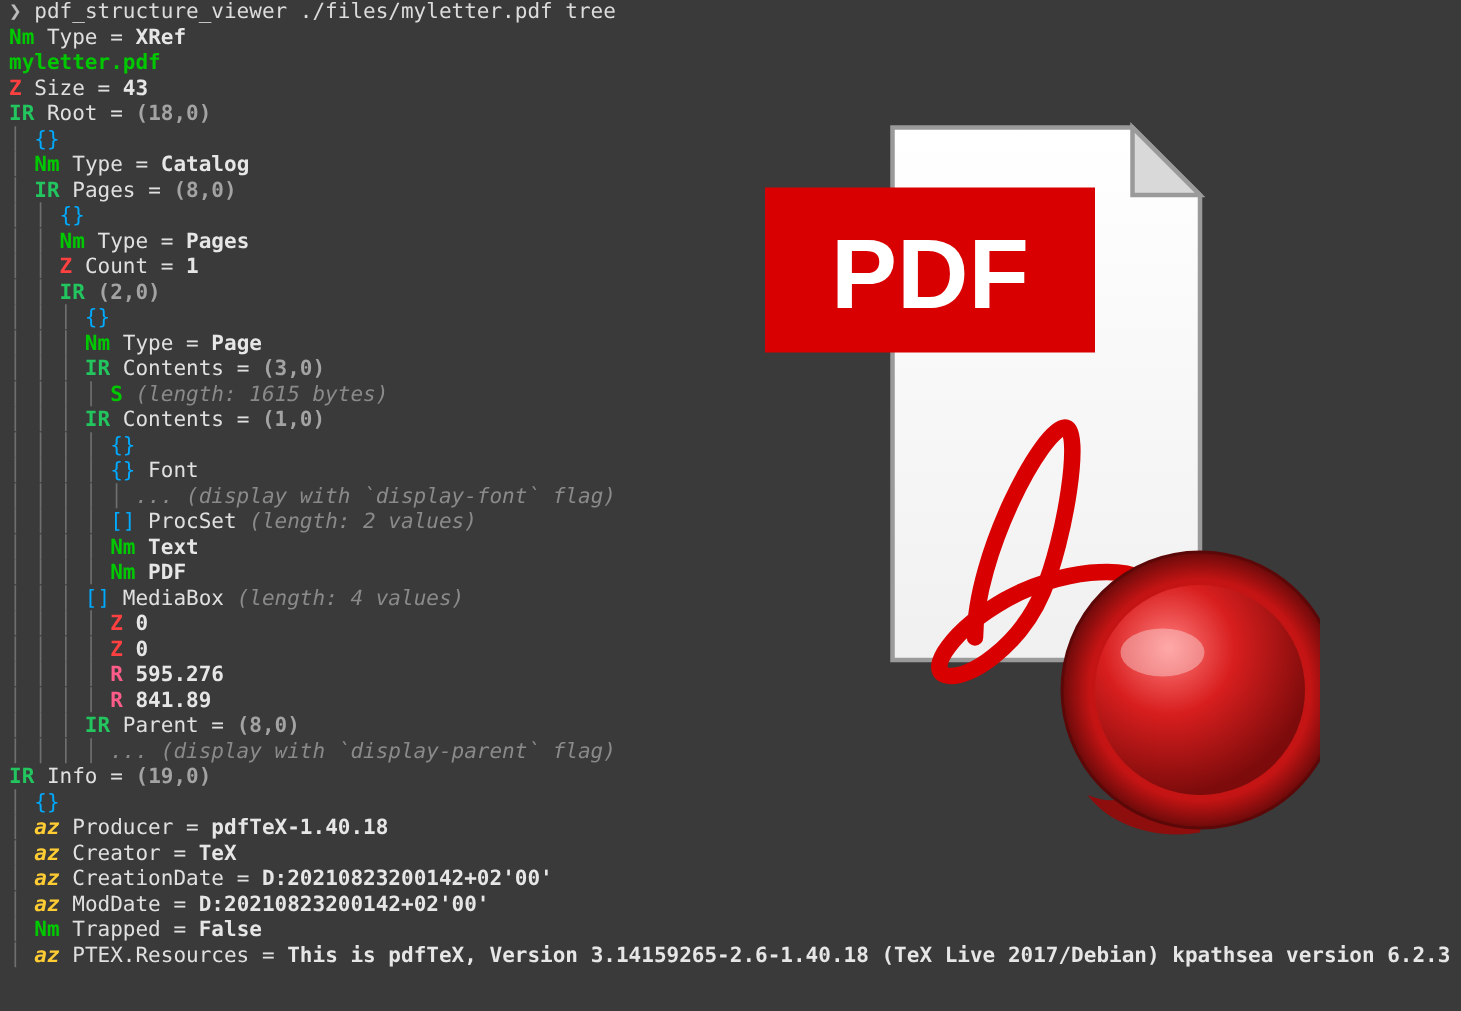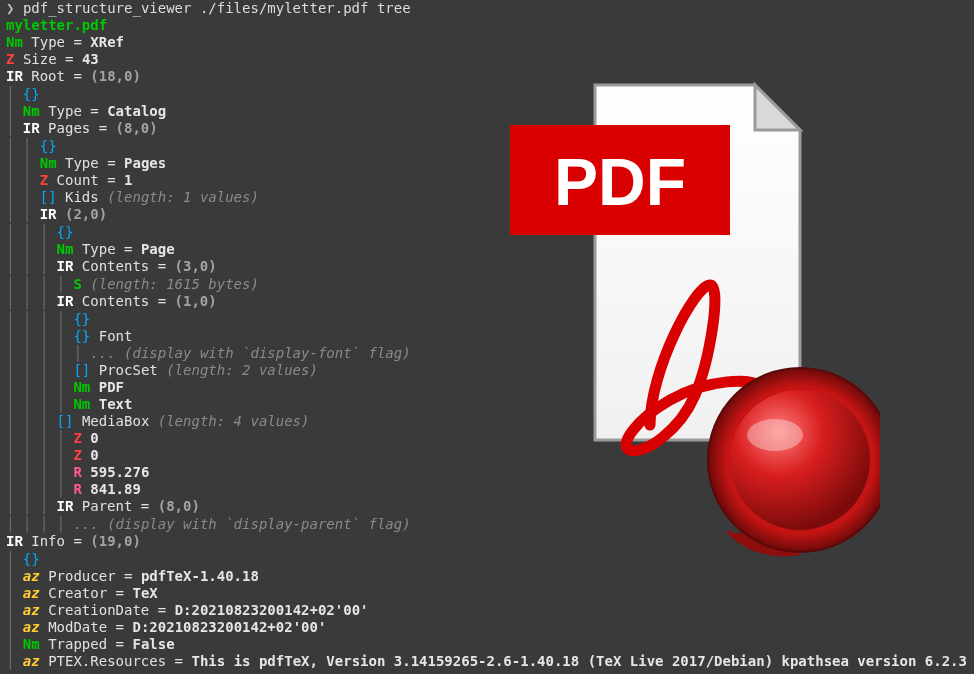--- a/index.html
+++ b/index.html
@@ -18,21 +18,21 @@
     padding: 0 6px;
     line-height: 17px;
     white-space: nowrap;
   }
   .ln { display: block; }
   .prompt   { color: #bbbbbb; }
   .cmd      { color: #dcdcdc; }
   .file     { color: #00c800; font-weight: bold; }
   .tag-nm   { color: #00c800; font-weight: bold; }
   .tag-z    { color: #ff4040; font-weight: bold; }
-  .tag-ir   { color: #ffffff; font-weight: bold; font-family: Liberation Mono, monospace; }
+  .tag-ir   { color: #22c55e; font-weight: bold; }
   .tag-br   { color: #00aaff; }
   .tag-s    { color: #00c800; font-weight: bold; }
   .tag-r    { color: #ff5c8a; font-weight: bold; }
   .tag-az   { color: #ffcc33; font-weight: bold; font-style: italic; }
   .key      { color: #e0e0e0; }
   .eq       { color: #e0e0e0; }
   .val      { color: #e6e6e6; font-weight: bold; }
   .paren    { color: #a3a3a3; font-weight: bold; }
   .comment  { color: #8a8a8a; font-style: italic; }
   .pipe     { color: #6f6f6f; }
@@ -47,48 +47,47 @@
     pointer-events: none;
   }
 </style>
 </head>
 <body>
 
 <div class="terminal">
 
 <span class="ln"><span class="prompt">❯</span> <span class="cmd">pdf_structure_viewer ./files/myletter.pdf tree</span></span>
 
+<span class="ln"><span class="pipe">  </span><span class="tag-nm">Nm</span> <span class="key">Type</span> <span class="eq">=</span> <span class="val">XRef</span></span>
+
 <span class="ln"><span class="file">myletter.pdf</span></span>
-
-<span class="ln"><span class="pipe">  </span><span class="tag-nm">Nm</span> <span class="key">Type</span> <span class="eq">=</span> <span class="val">XRef</span></span>
 <span class="ln"><span class="pipe">  </span><span class="tag-z">Z</span>  <span class="key">Size</span> <span class="eq">=</span> <span class="val">43</span></span>
 <span class="ln"><span class="pipe">  </span><span class="tag-ir">IR</span> <span class="key">Root</span> <span class="eq">=</span> <span class="paren">(18,0)</span></span>
 
 <span class="ln"><span class="pipe">  │ </span><span class="tag-br">{}</span></span>
 <span class="ln"><span class="pipe">  │   </span><span class="tag-nm">Nm</span> <span class="key">Type</span> <span class="eq">=</span> <span class="val">Catalog</span></span>
 <span class="ln"><span class="pipe">  │   </span><span class="tag-ir">IR</span> <span class="key">Pages</span> <span class="eq">=</span> <span class="paren">(8,0)</span></span>
 
 <span class="ln"><span class="pipe">  │   │ </span><span class="tag-br">{}</span></span>
 <span class="ln"><span class="pipe">  │   │   </span><span class="tag-nm">Nm</span> <span class="key">Type</span> <span class="eq">=</span> <span class="val">Pages</span></span>
 <span class="ln"><span class="pipe">  │   │   </span><span class="tag-z">Z</span>  <span class="key">Count</span> <span class="eq">=</span> <span class="val">1</span></span>
-<span class="ln"><span class="pipe">  │   │   </span><span class="tag-br">[]</span> <span class="key">Kids</span> <span class="comment">(length: 1 values)</span></span>
 <span class="ln"><span class="pipe">  │   │     </span><span class="tag-ir">IR</span> <span class="paren">(2,0)</span></span>
 
 <span class="ln"><span class="pipe">  │   │     │ </span><span class="tag-br">{}</span></span>
 <span class="ln"><span class="pipe">  │   │     │   </span><span class="tag-nm">Nm</span> <span class="key">Type</span> <span class="eq">=</span> <span class="val">Page</span></span>
 <span class="ln"><span class="pipe">  │   │     │   </span><span class="tag-ir">IR</span> <span class="key">Contents</span> <span class="eq">=</span> <span class="paren">(3,0)</span></span>
 <span class="ln"><span class="pipe">  │   │     │   │ </span><span class="tag-s">S</span>   <span class="comment">(length: 1615 bytes)</span></span>
 <span class="ln"><span class="pipe">  │   │     │   </span><span class="tag-ir">IR</span> <span class="key">Contents</span> <span class="eq">=</span> <span class="paren">(1,0)</span></span>
 
 <span class="ln"><span class="pipe">  │   │     │   │ </span><span class="tag-br">{}</span></span>
 <span class="ln"><span class="pipe">  │   │     │   │   </span><span class="tag-br">{}</span> <span class="key">Font</span></span>
 <span class="ln"><span class="pipe">  │   │     │   │   │ </span><span class="comment"><span>...</span> <span>(display with `display-font` flag)</span></span></span>
 <span class="ln"><span class="pipe">  │   │     │   │   </span><span class="tag-br">[]</span> <span class="key">ProcSet</span> <span class="comment">(length: 2 values)</span></span>
+<span class="ln"><span class="pipe">  │   │     │   │     </span><span class="tag-nm">Nm</span> <span class="val">Text</span></span>
 <span class="ln"><span class="pipe">  │   │     │   │     </span><span class="tag-nm">Nm</span> <span class="val">PDF</span></span>
-<span class="ln"><span class="pipe">  │   │     │   │     </span><span class="tag-nm">Nm</span> <span class="val">Text</span></span>
 
 <span class="ln"><span class="pipe">  │   │     │   </span><span class="tag-br">[]</span> <span class="key">MediaBox</span> <span class="comment">(length: 4 values)</span></span>
 <span class="ln"><span class="pipe">  │   │     │   │ </span><span class="tag-z">Z</span>  <span class="val">0</span></span>
 <span class="ln"><span class="pipe">  │   │     │   │ </span><span class="tag-z">Z</span>  <span class="val">0</span></span>
 <span class="ln"><span class="pipe">  │   │     │   │ </span><span class="tag-r">R</span>  <span class="val">595.276</span></span>
 <span class="ln"><span class="pipe">  │   │     │   │ </span><span class="tag-r">R</span>  <span class="val">841.89</span></span>
 
 <span class="ln"><span class="pipe">  │   │     │   </span><span class="tag-ir">IR</span> <span class="key">Parent</span> <span class="eq">=</span> <span class="paren">(8,0)</span></span>
 <span class="ln"><span class="pipe">  │   │     │   │ </span><span class="comment"><span>...</span> <span>(display with `display-parent` flag)</span></span></span>
 

